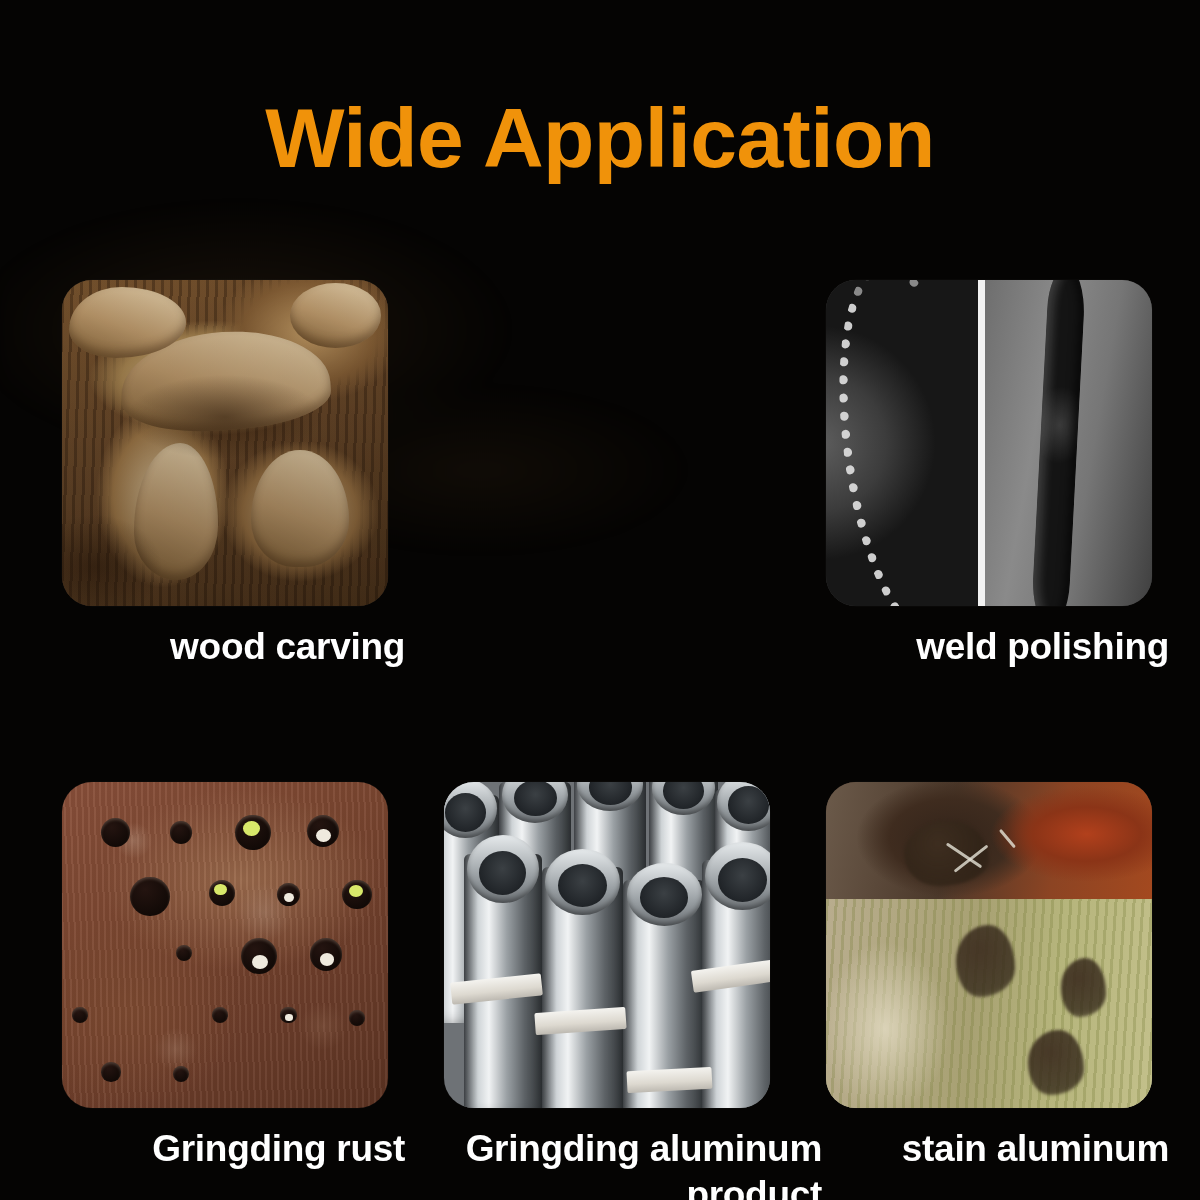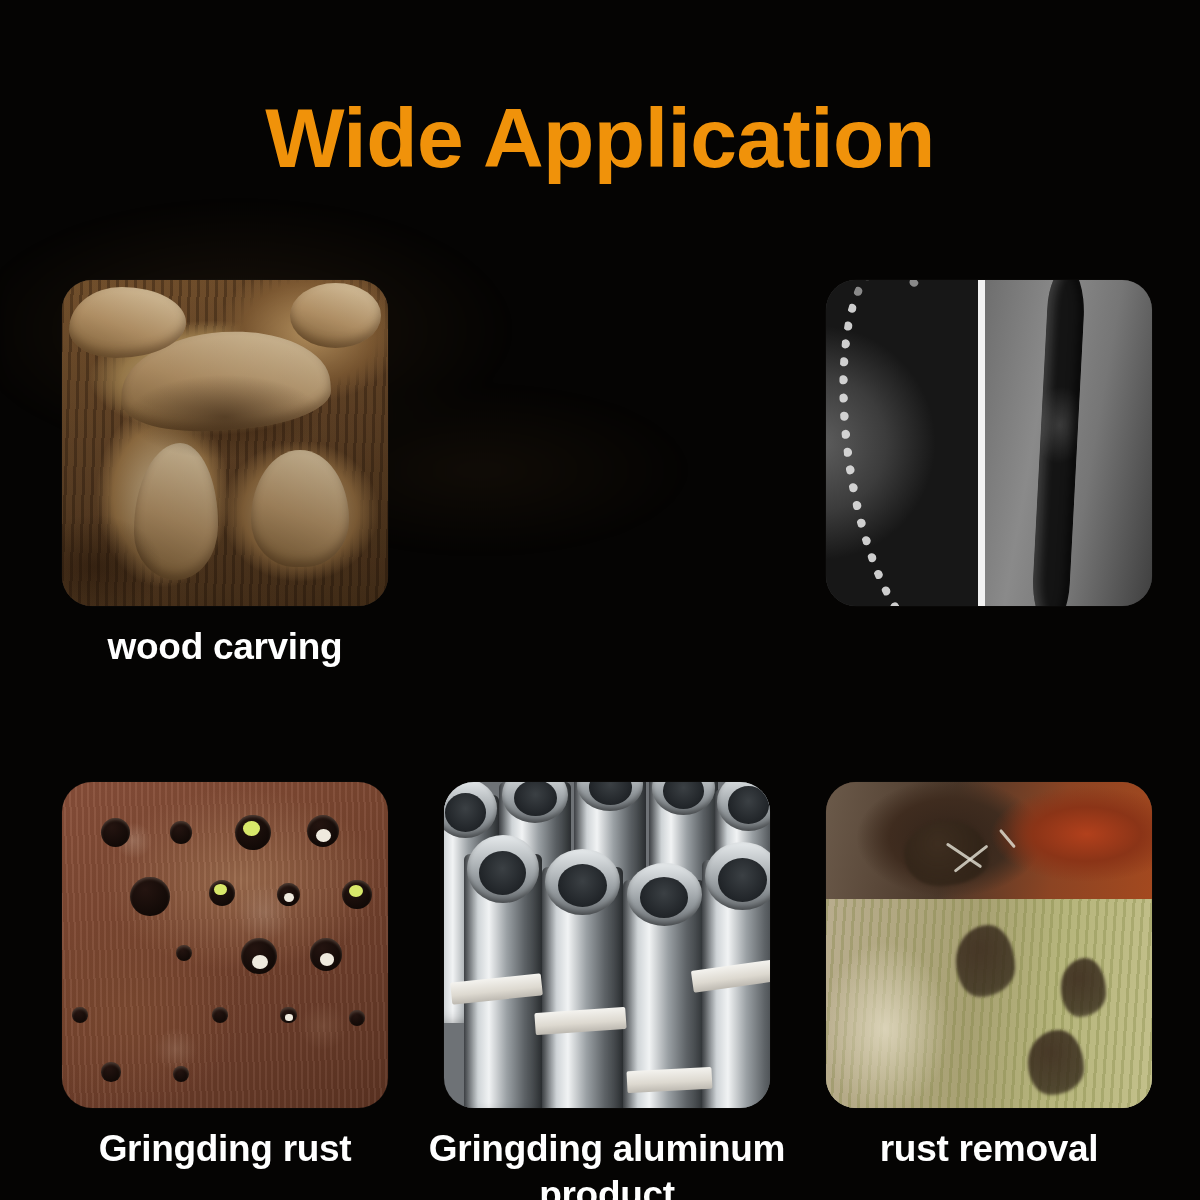--- a/index.html
+++ b/index.html
@@ -81,21 +81,21 @@
     box-shadow: 0 0 0 0.5px rgba(255,255,255,0.04);
   }
   .thumb > .layer { position: absolute; inset: 0; }
 
   .caption {
     margin-top: 18px;
     color: #ffffff;
     font-size: 37px;
     line-height: 46px;
     font-weight: 700;
-    text-align: center;
+    text-align: right;
     letter-spacing: -0.3px;
     width: 360px;
   }
   .caption.wide { width: 430px; }
 
   
   .t-carving {
     background:
       radial-gradient(ellipse 120px 90px at 76% 16%, #c9a169 0%, #8a6237 55%, rgba(0,0,0,0) 78%),
       radial-gradient(ellipse 150px 70px at 46% 30%, #e8d3ad 0%, #b08c55 60%, rgba(0,0,0,0) 82%),
@@ -309,20 +309,21 @@
       <div class="cell">
         <div class="thumb t-weld">
           <div class="weld-left">
             <div class="weld-bead"></div>
           </div>
           <div class="weld-right">
             <div class="weld-seam"></div>
           </div>
           <div class="weld-divider"></div>
         </div>
+        <div class="caption">weld polishing</div>
       </div>
 
 
     </div>
 
     <div class="row row-2">
 
       <div class="cell">
         <div class="thumb t-rust">
           <div class="layer rust-mottle"></div>
@@ -398,18 +399,18 @@
           <div class="stain-top"></div>
           <div class="stain-bottom"></div>
           <div class="blot" style="left:40%; top:44%; width:18%; height:22%;"></div>
           <div class="blot" style="left:72%; top:54%; width:14%; height:18%;"></div>
           <div class="blot" style="left:62%; top:76%; width:17%; height:20%;"></div>
           <div class="blot" style="left:24%; top:12%; width:26%; height:20%;"></div>
           <div class="scratch" style="left:36%; top:22%; width:13%; transform:rotate(34deg);"></div>
           <div class="scratch" style="left:38%; top:23%; width:13%; transform:rotate(-38deg);"></div>
           <div class="scratch" style="left:52%; top:17%; width:7%; transform:rotate(50deg);"></div>
         </div>
-        <div class="caption">rust removal</div>
+        <div class="caption">stain aluminum</div>
       </div>
 
     </div>
   </div>
 </div>
 
 </body></html>

